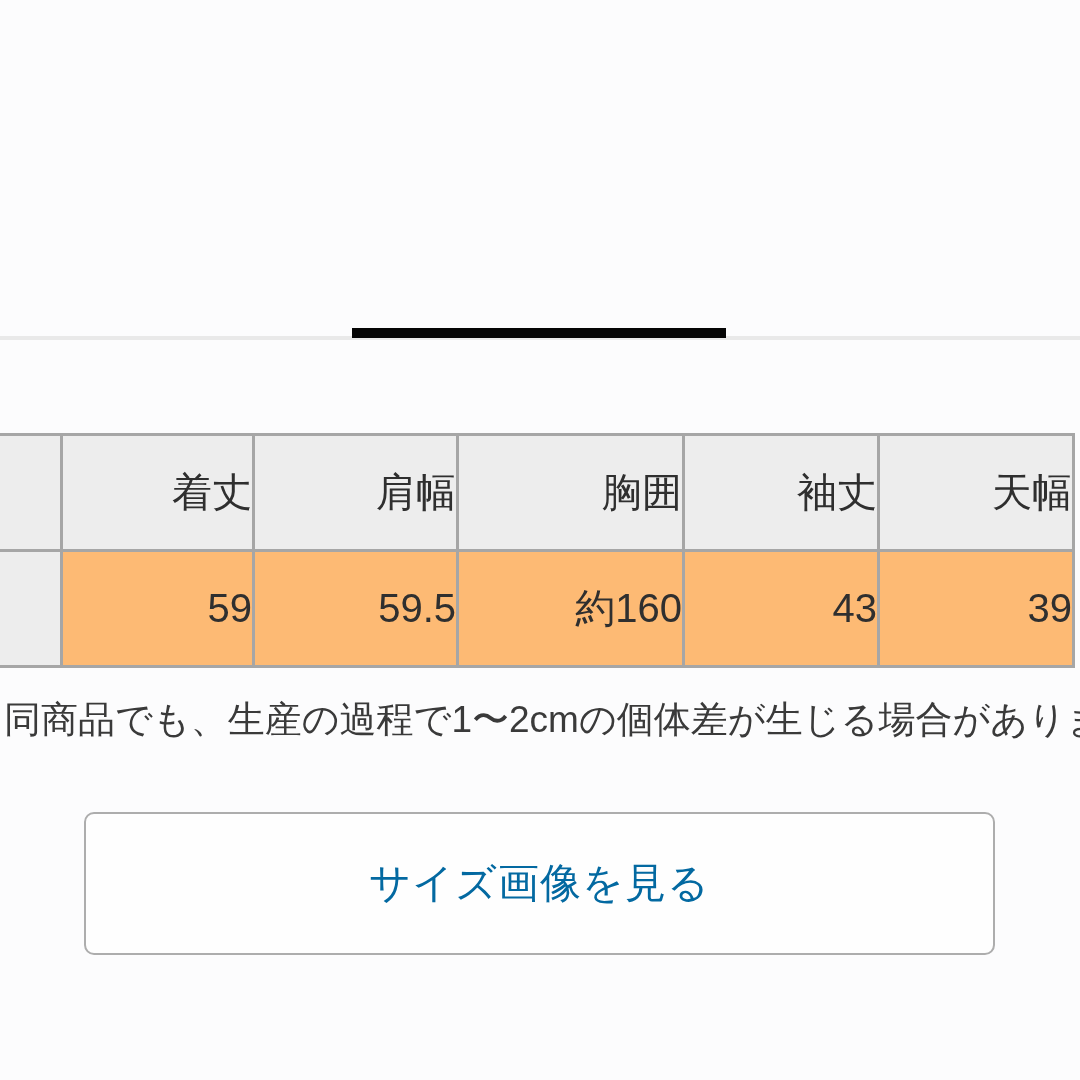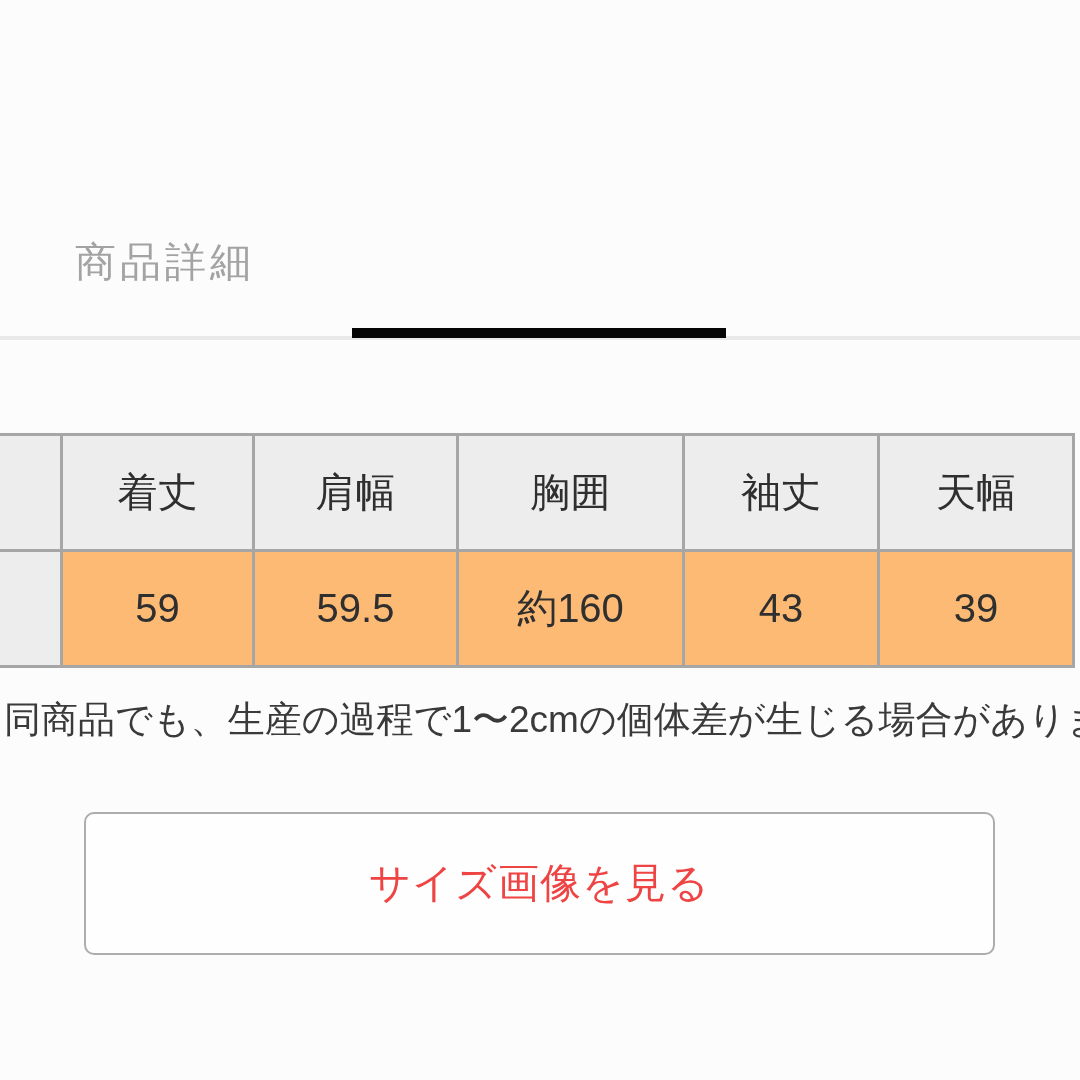--- a/index.html
+++ b/index.html
@@ -80,21 +80,21 @@
   }
   table.size-table {
     border-collapse: collapse;
     table-layout: fixed;
     width: 1075px;
     margin-left: -3px;
   }
   table.size-table th,
   table.size-table td {
     border: 3px solid #a6a6a6;
-    text-align: center;
+    text-align: right;
     vertical-align: middle;
     font-weight: 400;
     font-size: 40px;
     color: #2f2f2f;
     padding: 0;
   }
   table.size-table th {
     height: 113px;
     background: #ededed;
   }
@@ -130,37 +130,36 @@
   .size-image-button {
     position: absolute;
     left: 84px;
     top: 812px;
     width: 911px;
     height: 143px;
     box-sizing: border-box;
     border: 2px solid #adadad;
     border-radius: 10px;
     background: #fefefe;
-    color: #ef4444;
+    color: #0369a1;
     font-size: 41px;
     font-family: inherit;
     letter-spacing: 1px;
     line-height: 139px;
     text-align: center;
     cursor: pointer;
     padding: 0;
   }
 </style>
 </head>
 <body>
 
 <div class="top-spacer"></div>
 
 <div class="tabbar">
-  <div class="tab tab-inactive tab-details">商品詳細</div>
 
 
 
   <div class="tab-divider"></div>
   <div class="tab-underline"></div>
 </div>
 
 <div class="table-wrap">
   <table class="size-table">
     <colgroup>

